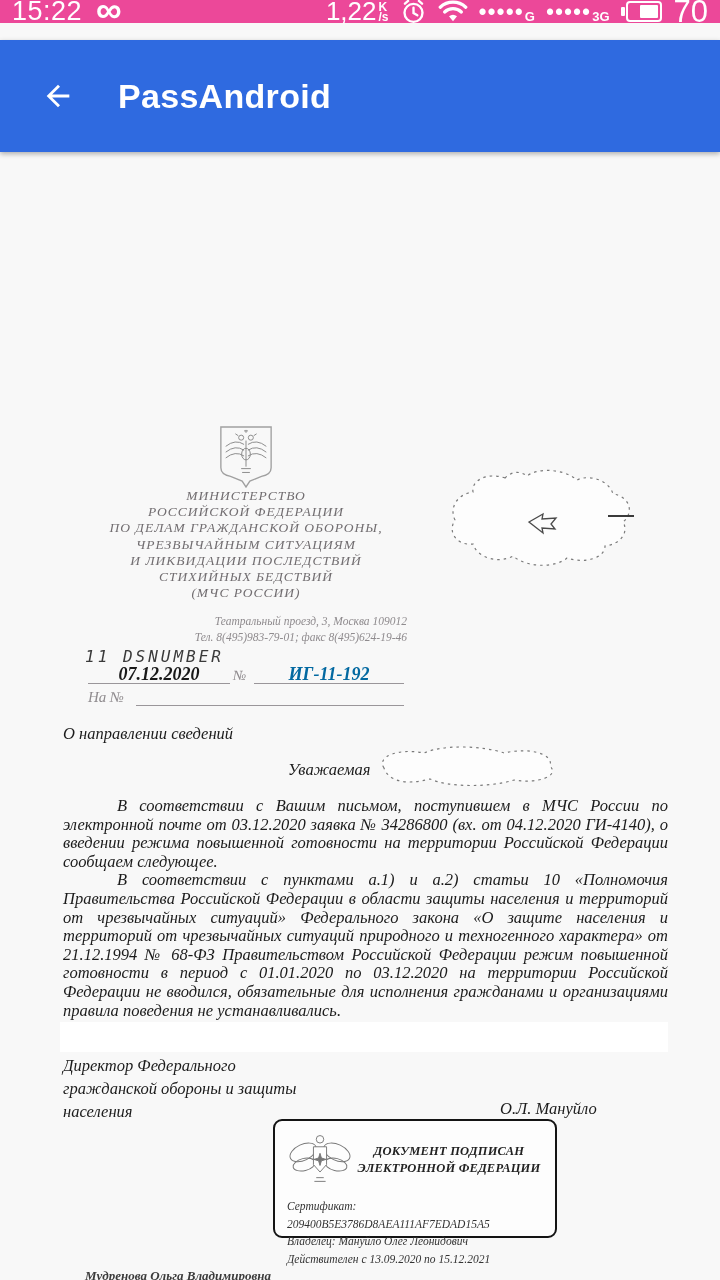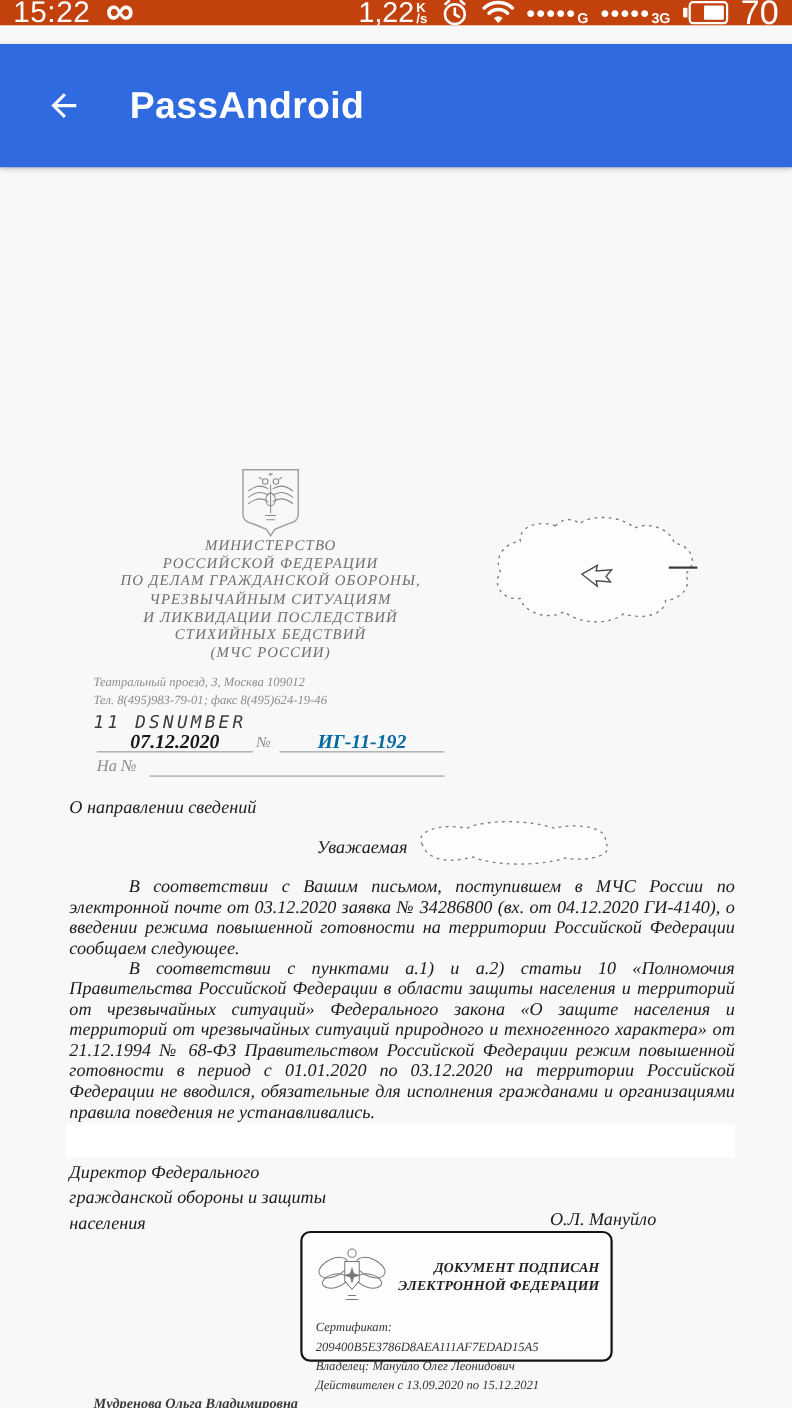--- a/index.html
+++ b/index.html
@@ -2,21 +2,21 @@
 <html><head>
 <meta charset="utf-8">
 <style>
   * { box-sizing: border-box; }
   html,body { margin:0; padding:0; }
   body { width:720px; height:1280px; font-family:"Liberation Sans", sans-serif; background:#e9e9e9; }
   #screen { position:relative; width:720px; height:1280px; overflow:hidden; background:#f8f8f8; }
 
   
   .status-bar { position:absolute; top:0; left:0; width:720px; height:23px;
-    background:#c2410c; color:#fff; display:flex; align-items:center; padding:0 12px; }
+    background:#ec4899; color:#fff; display:flex; align-items:center; padding:0 12px; }
   .sb-left { display:flex; align-items:center; gap:14px; }
   .sb-time { font-size:27px; font-weight:500; letter-spacing:0.5px; }
   .sb-infinity { font-size:36px; line-height:30px; font-weight:700; margin-top:-4px; }
   .sb-right { margin-left:auto; display:flex; align-items:center; gap:11px; }
   .sb-speed { font-size:26px; font-weight:500; display:flex; align-items:center; }
   .sb-speed .unit { display:inline-flex; flex-direction:column; font-size:12px; line-height:10px; margin-left:2px; font-weight:700; }
   .sb-icon { display:inline-flex; align-items:center; }
   .sb-dotgroup { display:flex; align-items:flex-end; }
   .sb-dots { font-size:23px; letter-spacing:1px; line-height:22px; }
   .sb-sub { font-size:13px; font-weight:700; line-height:13px; margin-left:1px; }
@@ -35,21 +35,21 @@
   .app-title { font-size:34px; font-weight:700; letter-spacing:0.3px; margin-left:28px; }
 
   
   .doc { position:absolute; top:152px; left:0; width:720px; height:1128px; background:#f8f8f8;
     font-family:"Liberation Serif", serif; color:#1c1c1c; }
   .abs { position:absolute;font-style:italic; }
 
   .emblem-header { left:217px; top:271px; }
   .ministry { left:85px; top:336px; width:322px; text-align:center;
     font-size:13.5px; line-height:16.2px; letter-spacing:1px; color:#716d70; font-weight:500; }
-  .addr { left:85px; top:461px; width:322px; text-align:left; font-size:11.5px; line-height:16px; color:#8f8b8e; }
+  .addr { left:85px; top:461px; width:322px; text-align:right; font-size:11.5px; line-height:16px; color:#8f8b8e; }
   .dsnumber { left:85px; top:495px; font-family:"DejaVu Sans Mono", monospace; font-size:16px; letter-spacing:3px; color:#3a3a3a; }
 
   .u-line { border-bottom:1.5px solid #9a969a; height:1px; }
   .reg-date { left:88px; top:512px; width:142px; text-align:center; font-size:18px; font-weight:600; color:#181818; }
   .reg-no-sign { left:233px; top:516px; font-size:14px; color:#8f8b8e; }
   .reg-num { left:254px; top:512px; width:150px; text-align:center; font-size:18px; font-weight:600; color:#0369a1; }
   .na-label { left:88px; top:537px; font-size:15px; color:#8f8b8e; }
 
   .subject { left:63px; top:572px; font-size:16.5px; color:#1b1b1b; }
   .salutation { left:288px; top:608px; font-size:16.5px; color:#1b1b1b; }
@@ -59,21 +59,21 @@
   .body-text p { margin:0; text-indent:54px; }
 
   .redaction-strip { left:60px; top:870px; width:608px; height:30px; background:#ffffff; }
 
   .signer-pos { left:63px; top:902px; font-size:16.5px; line-height:23px; color:#1b1b1b; }
   .signer-name { left:500px; top:947px; width:170px; text-align:left; font-size:16.5px; color:#1b1b1b; }
 
   .stamp { left:273px; top:967px; width:284px; height:119px; background:#fdfdfd;
     border:2.5px solid #141414; border-radius:9px; padding:8px 10px 6px 12px; }
   .stamp-top { display:flex; align-items:center; }
-  .stamp-title { flex:1; text-align:right; font-size:12.5px; font-weight:700; line-height:17px; color:#222; letter-spacing:0.2px; }
+  .stamp-title { flex:1; text-align:center; font-size:12.5px; font-weight:700; line-height:17px; color:#222; letter-spacing:0.2px; }
   .stamp-lines { margin-top:7px; font-size:11.5px; line-height:17.5px; color:#333; }
 
   .footer-contact { left:85px; top:1115px; font-size:13px; line-height:17px; color:#3b3b3b; }
   .footer-contact .name { font-weight:600; }
 
   .dash-mark { left:608px; top:363px; width:26px; height:2px; background:#3a3a3a; }
 </style>
 </head>
 <body>
 

